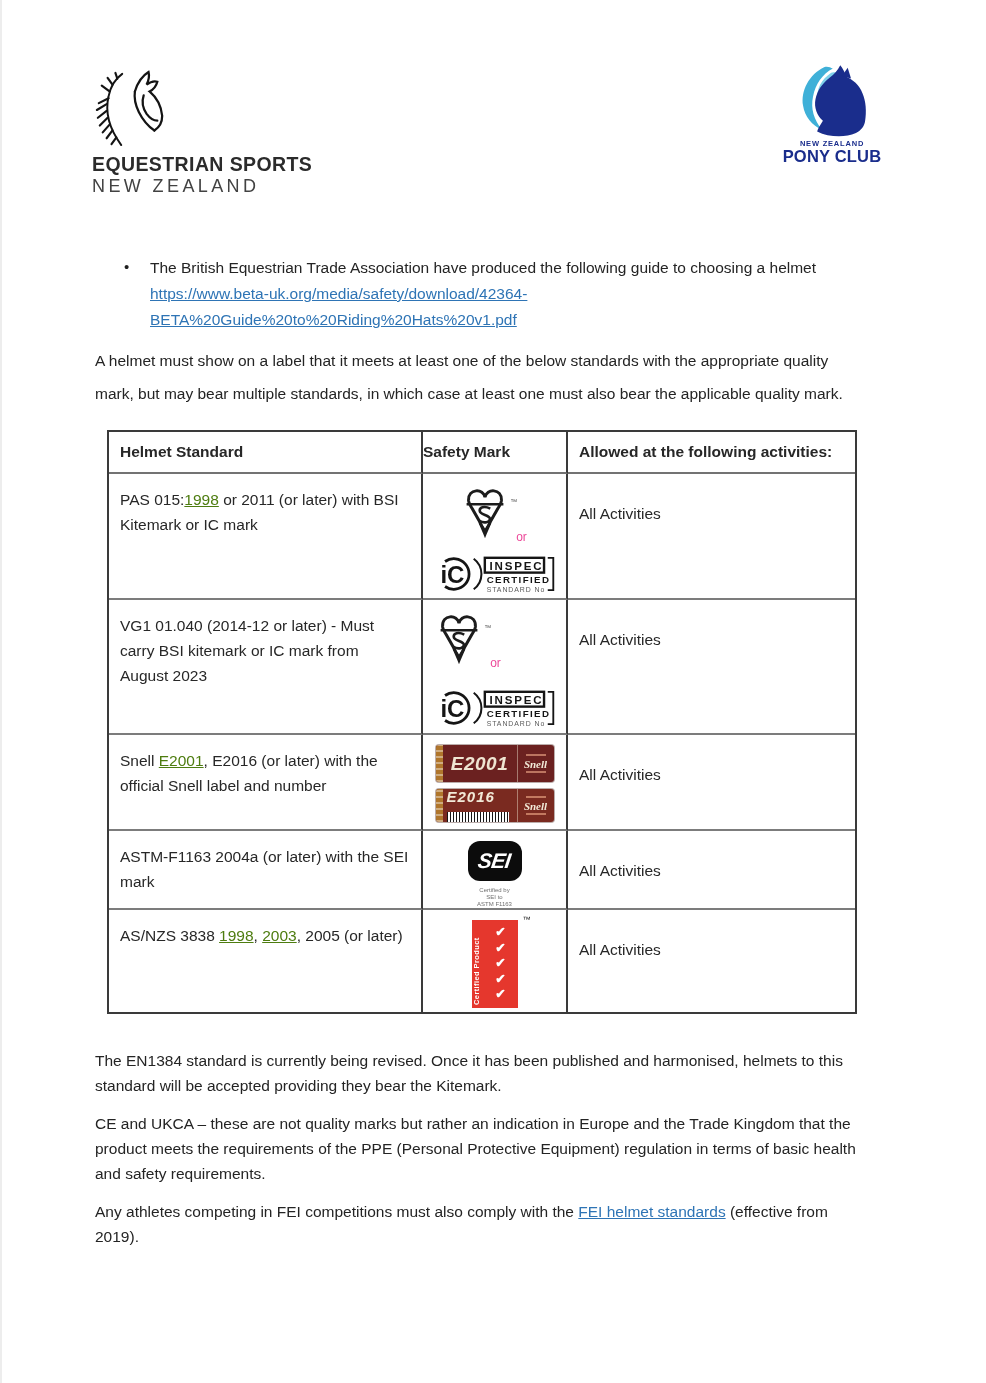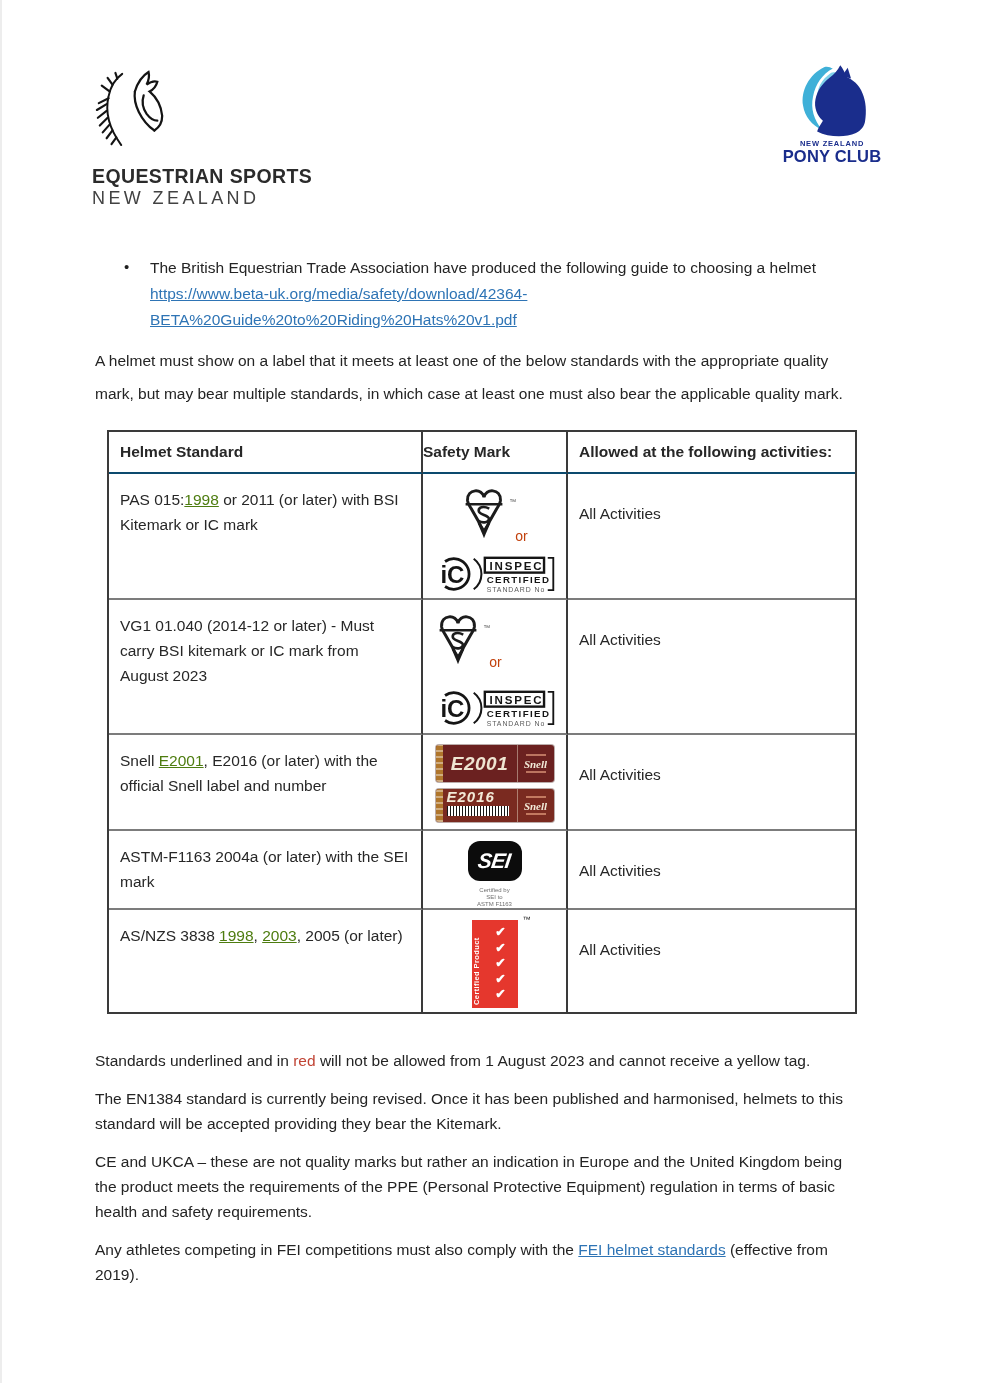--- a/index.html
+++ b/index.html
@@ -26,44 +26,44 @@
   .red{color:#c04334;}
 
   
   .tbl{position:absolute;left:107px;top:430px;display:grid;
        grid-template-columns:314px 145px 287px;
        grid-template-rows:42px 126px 135px 96px 79px 102px;
        border:2px solid #3a3a3a;background:#fff;font-size:15.5px;}
   .td{border-right:2px solid #3a3a3a;border-bottom:2px solid #7c7c7c;box-sizing:border-box;}
   .td.lastcol{border-right:none;}
   .td.lastrow{border-bottom:none;}
-  .th{font-weight:bold;padding:11px 17px 0 11px;border-bottom:2px solid #0c4a6e;}
+  .th{font-weight:bold;padding:11px 17px 0 11px;border-bottom:2px solid #737373;}
   .th.ctr{text-align:left;padding-left:0;}
   .c1{padding:13px 12px 0 11px;line-height:25px;}
   .c3{padding:31px 0 0 11px;}
   .cmark{display:flex;flex-direction:column;align-items:center;padding-top:8px;}
 
   
   .kite-wrap{display:flex;align-items:flex-end;justify-content:center;margin-top:2px;}
   .kite-wrap.shift{transform:translateX(-26px);}
   .rel{position:relative;display:inline-block;}
   .ktm{position:absolute;top:14px;right:-9px;font-size:7px;font-style:normal;color:#555;}
-  .kite-or{font-size:14px;color:#c2410c;margin-left:8px;margin-bottom:1px;}
+  .kite-or{font-size:12px;color:#ec4899;margin-left:8px;margin-bottom:1px;}
   .inspec{margin-top:10px;}
 
   
   .slabel{width:118px;border-radius:3px;display:flex;overflow:hidden;box-shadow:0 0 0 1px rgba(60,20,15,.35);}
   .slabel.e1{height:37px;background:#6b2120;margin-top:2px;}
   .slabel.e2{height:33px;background:#7a2a20;margin-top:7px;}
   .strip{width:7px;background:#b0762c;background-image:repeating-linear-gradient(0deg,rgba(255,255,255,.4) 0 2px,transparent 2px 6px);}
   .scode{flex:1;color:#efe5d2;font-style:italic;font-weight:bold;font-size:19px;display:flex;align-items:center;justify-content:center;letter-spacing:.5px;border-right:1px solid rgba(240,230,210,.45);}
   .sright{width:36px;display:flex;flex-direction:column;align-items:center;justify-content:center;color:#f2ead8;}
   .sbrand{font-family:"Liberation Serif",serif;font-style:italic;font-weight:bold;font-size:11px;}
   .sdots{width:20px;height:2px;background:rgba(255,185,150,.55);margin:1.5px 0;}
-  .smain{flex:1;display:flex;flex-direction:column;justify-content:flex-start;padding-left:4px;border-right:1px solid rgba(240,230,210,.45);}
+  .smain{flex:1;display:flex;flex-direction:column;justify-content:space-between;padding-left:4px;border-right:1px solid rgba(240,230,210,.45);}
   .scode2{color:#f2ead8;font-style:italic;font-weight:bold;font-size:15px;line-height:16px;letter-spacing:1px;}
   .barcode{width:62px;height:10px;margin-top:1px;background:#fff;background-image:repeating-linear-gradient(90deg,#161616 0 1px,transparent 1px 3px);}
 
   
   .sei-logo{width:54px;height:42px;background:#0c0c0c;border-radius:12px;color:#fff;display:flex;align-items:center;justify-content:center;margin-top:2px;}
   .sei-logo span{font-weight:bold;font-style:italic;font-size:21px;letter-spacing:-.5px;transform:skewX(-8deg);}
   .sei-sub{font-size:6px;color:#6f6f6f;text-align:center;line-height:7px;margin-top:6px;}
 
   
   .cert-wrap{position:relative;margin-top:2px;}
@@ -94,21 +94,21 @@
         <path d="M21 62 L15 70" stroke-width="2.2"></path>
         <path d="M25 69 L20 76" stroke-width="2.2"></path>
         <path d="M18 22 L10 16" stroke-width="2.2"></path>
         <path d="M21 15 L16 8" stroke-width="2.2"></path>
         <path d="M26 9 L24 3" stroke-width="2.2"></path>
         <path d="M44 22 C47 12 53 5 58 2 C59 6 58 11 56 15 C60 12 64 11 67 12 C66 16 63 20 59 22 C66 28 71 37 72 47 C72 54 69 59 64 62" stroke-width="2.3"></path>
         <path d="M64 62 C58 58 52 51 48 43 C45 37 43 29 44 22" stroke-width="2.3"></path>
         <path d="M53 26 C51 32 52 39 56 45 C59 49 63 52 67 52" stroke-width="2.3"></path>
       </g>
     </svg>
-    <div class="esnz-title" style="margin-top:13px;">EQUESTRIAN SPORTS</div>
+    <div class="esnz-title" style="margin-top:1px;">EQUESTRIAN SPORTS</div>
     <div class="esnz-sub">NEW ZEALAND</div>
   </div>
 
   <div class="abs pony" style="left:780px;top:62px;color:#1a2d8c;">
     <svg width="80" height="76" viewBox="0 0 90 92">
       <path d="M36 6 C17 15 7 35 10 53 C12 66 21 77 33 82 C23 70 19 56 22 42 C25 27 33 15 46 8 C43 6 39 5 36 6 Z" fill="#3fb0d8"></path>
       <path d="M44 13 C32 21 26 33 27 46 C28 55 32 63 39 68 C34 58 33 48 36 38 C39 28 44 20 52 14 C49 12 46 12 44 13 Z" fill="#7fd0ea"></path>
       <path d="M55 4 C52 10 48 15 42 19 C33 26 27 35 25 45 C23 55 27 65 34 71 C31 76 28 80 27 84 C41 91 60 92 74 86 C80 83 84 78 85 72 C87 60 86 47 82 38 C78 28 70 21 62 18 C61 13 58 8 55 4 Z" fill="#1a2d8c"></path>
       <path d="M64 7 L68 20 L57 17 Z" fill="#1a2d8c"></path>
     </svg>
@@ -240,18 +240,17 @@
             <span>✔</span>
           </div>
         </div>
         <span class="cert-tm">™</span>
       </div>
     </div>
     <div class="td c3 lastcol lastrow">All Activities</div>
   </div>
 
   <div class="footer">
-    <p><span>Standards underlined and in </span><span class="red">red</span><span> will not be allowed from 1 August 2023 and cannot receive a yellow tag.</span></p>
     <p>The EN1384 standard is currently being revised.  Once it has been published and harmonised, helmets to this standard will be accepted providing they bear the Kitemark.</p>
-    <p>CE and UKCA – these are not quality marks but rather an indication in Europe and the United Kingdom being the product meets the requirements of the PPE (Personal Protective Equipment) regulation in terms of basic health and safety requirements.</p>
+    <p>CE and UKCA – these are not quality marks but rather an indication in Europe and the Trade Kingdom that the product meets the requirements of the PPE (Personal Protective Equipment) regulation in terms of basic health and safety requirements.</p>
     <p><span>Any athletes competing in FEI competitions must also comply with the </span><span class="link">FEI helmet standards</span><span> (effective from 2019).</span></p>
   </div>
 </div>
 
 </body></html>

